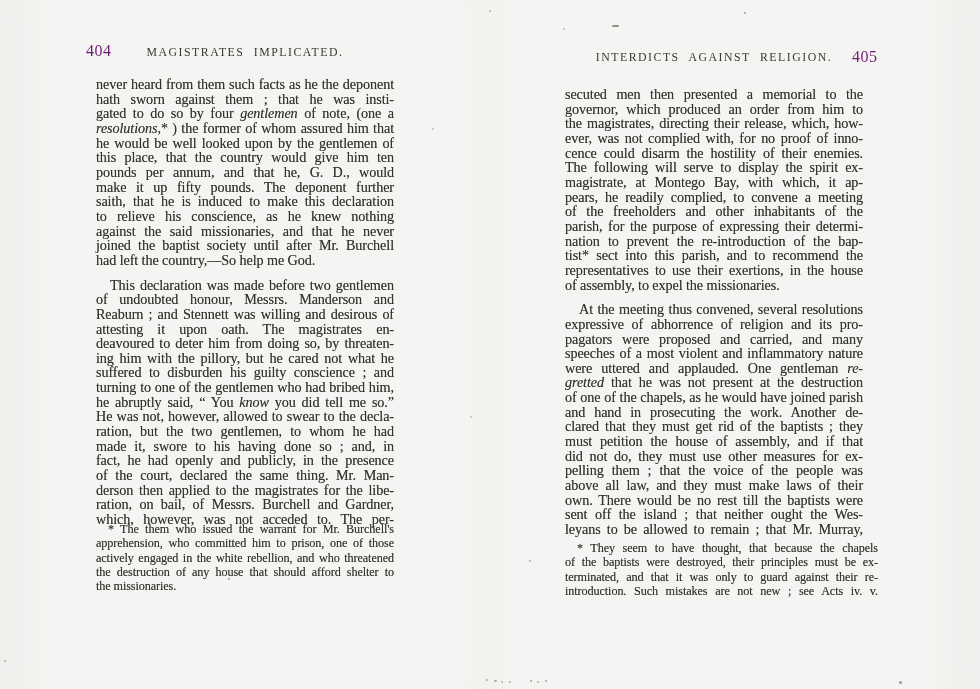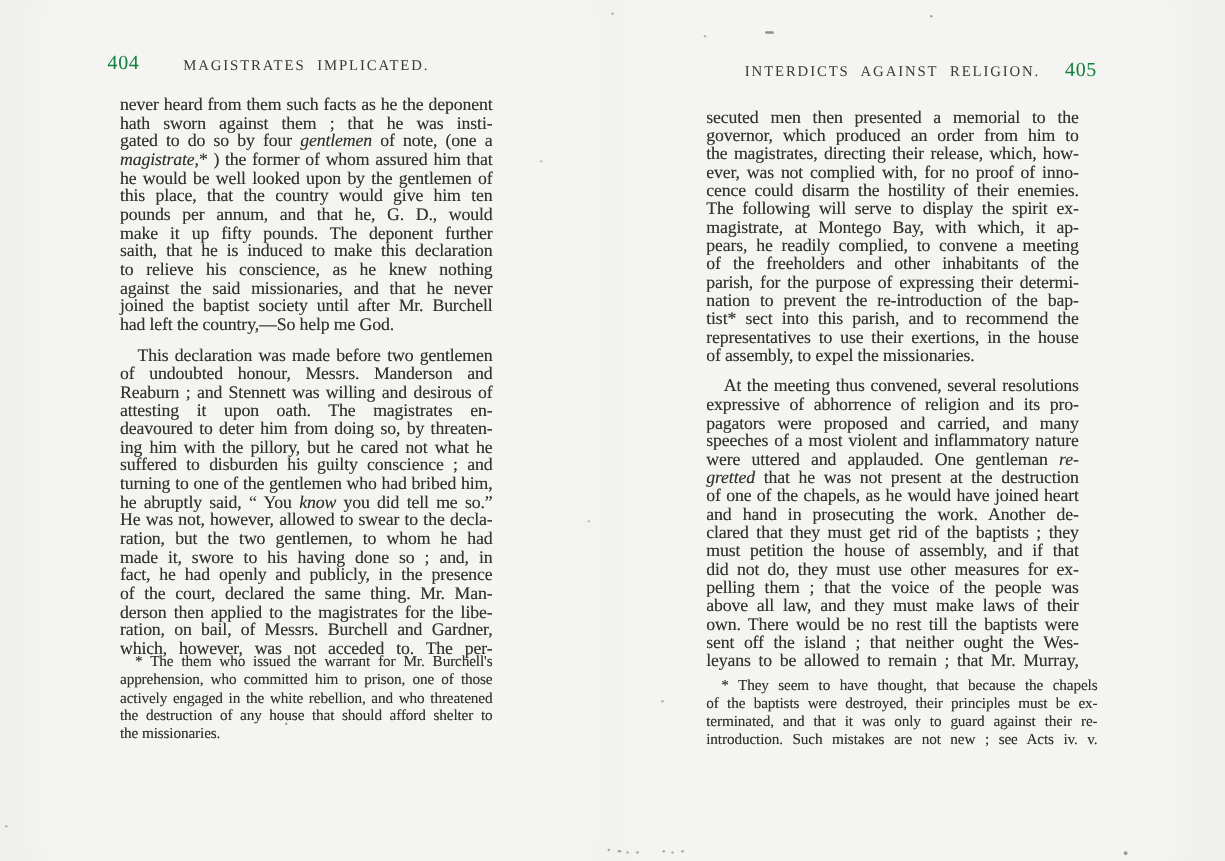--- a/index.html
+++ b/index.html
@@ -5,21 +5,21 @@
   html,body{margin:0;padding:0;}
   body{
     width:980px;height:689px;overflow:hidden;position:relative;
     background:#efefed;
     font-family:"Liberation Serif","DejaVu Serif",serif;
     color:#34322e;
   }
   #canvas{position:absolute;inset:0;width:980px;height:689px;}
   .page-tone{position:absolute;top:0;bottom:0;background:#f4f4f2;box-shadow:0 0 28px 18px #f4f4f2;border-radius:8px;}
   .abs{position:absolute;}
-  .pagenum{font-size:16px;line-height:16px;letter-spacing:.5px;color:#15803d;}
+  .pagenum{font-size:16px;line-height:16px;letter-spacing:.5px;color:#701a75;}
   .runhead{
     font-size:11.8px;line-height:13px;letter-spacing:1.5px;word-spacing:5px;
     text-align:center;color:#3a3834;white-space:nowrap;
   }
   .body-col{
     font-size:14.2px;line-height:14.65px;letter-spacing:-0.1px;
     text-shadow:0 0 .5px rgba(52,50,46,.55);
   }
   .fnote-col{
     font-size:12.2px;line-height:14.3px;letter-spacing:-0.1px;
@@ -45,21 +45,21 @@
   <div class="page-tone" style="left:510px;width:420px;"></div>
 
   <div class="abs" style="left:0;top:0;width:480px;height:689px;">
     <div class="abs pagenum" style="left:86px;top:43px;">404</div>
     <div class="abs runhead" style="left:86px;top:46px;width:318px;">MAGISTRATES  IMPLICATED.</div>
     <div class="abs body-col" style="left:86px;top:67px;width:318px;">
         <div class="para">
           <div class="jline"><span>never heard from them such facts as he the deponent</span></div>
           <div class="jline"><span>hath sworn against them ; that he was insti-</span></div>
           <div class="jline"><span>gated to do so by four </span><span class="it">gentlemen</span><span> of note, (one a</span></div>
-          <div class="jline"><span class="it">magistrate,</span><span>* ) the former of whom assured him that</span></div>
+          <div class="jline"><span class="it">resolutions,</span><span>* ) the former of whom assured him that</span></div>
           <div class="jline"><span>he would be well looked upon by the gentlemen of</span></div>
           <div class="jline"><span>this place, that the country would give him ten</span></div>
           <div class="jline"><span>pounds per annum, and that he, G. D., would</span></div>
           <div class="jline"><span>make it up fifty pounds.  The deponent further</span></div>
           <div class="jline"><span>saith, that he is induced to make this declaration</span></div>
           <div class="jline"><span>to relieve his conscience, as he knew nothing</span></div>
           <div class="jline"><span>against the said missionaries, and that he never</span></div>
           <div class="jline"><span>joined the baptist society until after Mr. Burchell</span></div>
           <div class="jline last"><span>had left the country,—So help me God.</span></div>
         </div>
@@ -114,21 +114,21 @@
           <div class="jline"><span>representatives to use their exertions, in the house</span></div>
           <div class="jline last"><span>of assembly, to expel the missionaries.</span></div>
         </div>
         <div class="para">
           <div class="jline ind"><span>At the meeting thus convened, several resolutions</span></div>
           <div class="jline"><span>expressive of abhorrence of religion and its pro-</span></div>
           <div class="jline"><span>pagators were proposed and carried, and many</span></div>
           <div class="jline"><span>speeches of a most violent and inflammatory nature</span></div>
           <div class="jline"><span>were uttered and applauded.  One gentleman </span><span class="it">re-</span></div>
           <div class="jline"><span class="it">gretted</span><span> that he was not present at the destruction</span></div>
-          <div class="jline"><span>of one of the chapels, as he would have joined heart</span></div>
+          <div class="jline"><span>of one of the chapels, as he would have joined parish</span></div>
           <div class="jline"><span>and hand in prosecuting the work.  Another de-</span></div>
           <div class="jline"><span>clared that they must get rid of the baptists ; they</span></div>
           <div class="jline"><span>must petition the house of assembly, and if that</span></div>
           <div class="jline"><span>did not do, they must use other measures for ex-</span></div>
           <div class="jline"><span>pelling them ; that the voice of the people was</span></div>
           <div class="jline"><span>above all law, and they must make laws of their</span></div>
           <div class="jline"><span>own.  There would be no rest till the baptists were</span></div>
           <div class="jline"><span>sent off the island ; that neither ought the Wes-</span></div>
           <div class="jline"><span>leyans to be allowed to remain ; that Mr. Murray,</span></div>
         </div>

